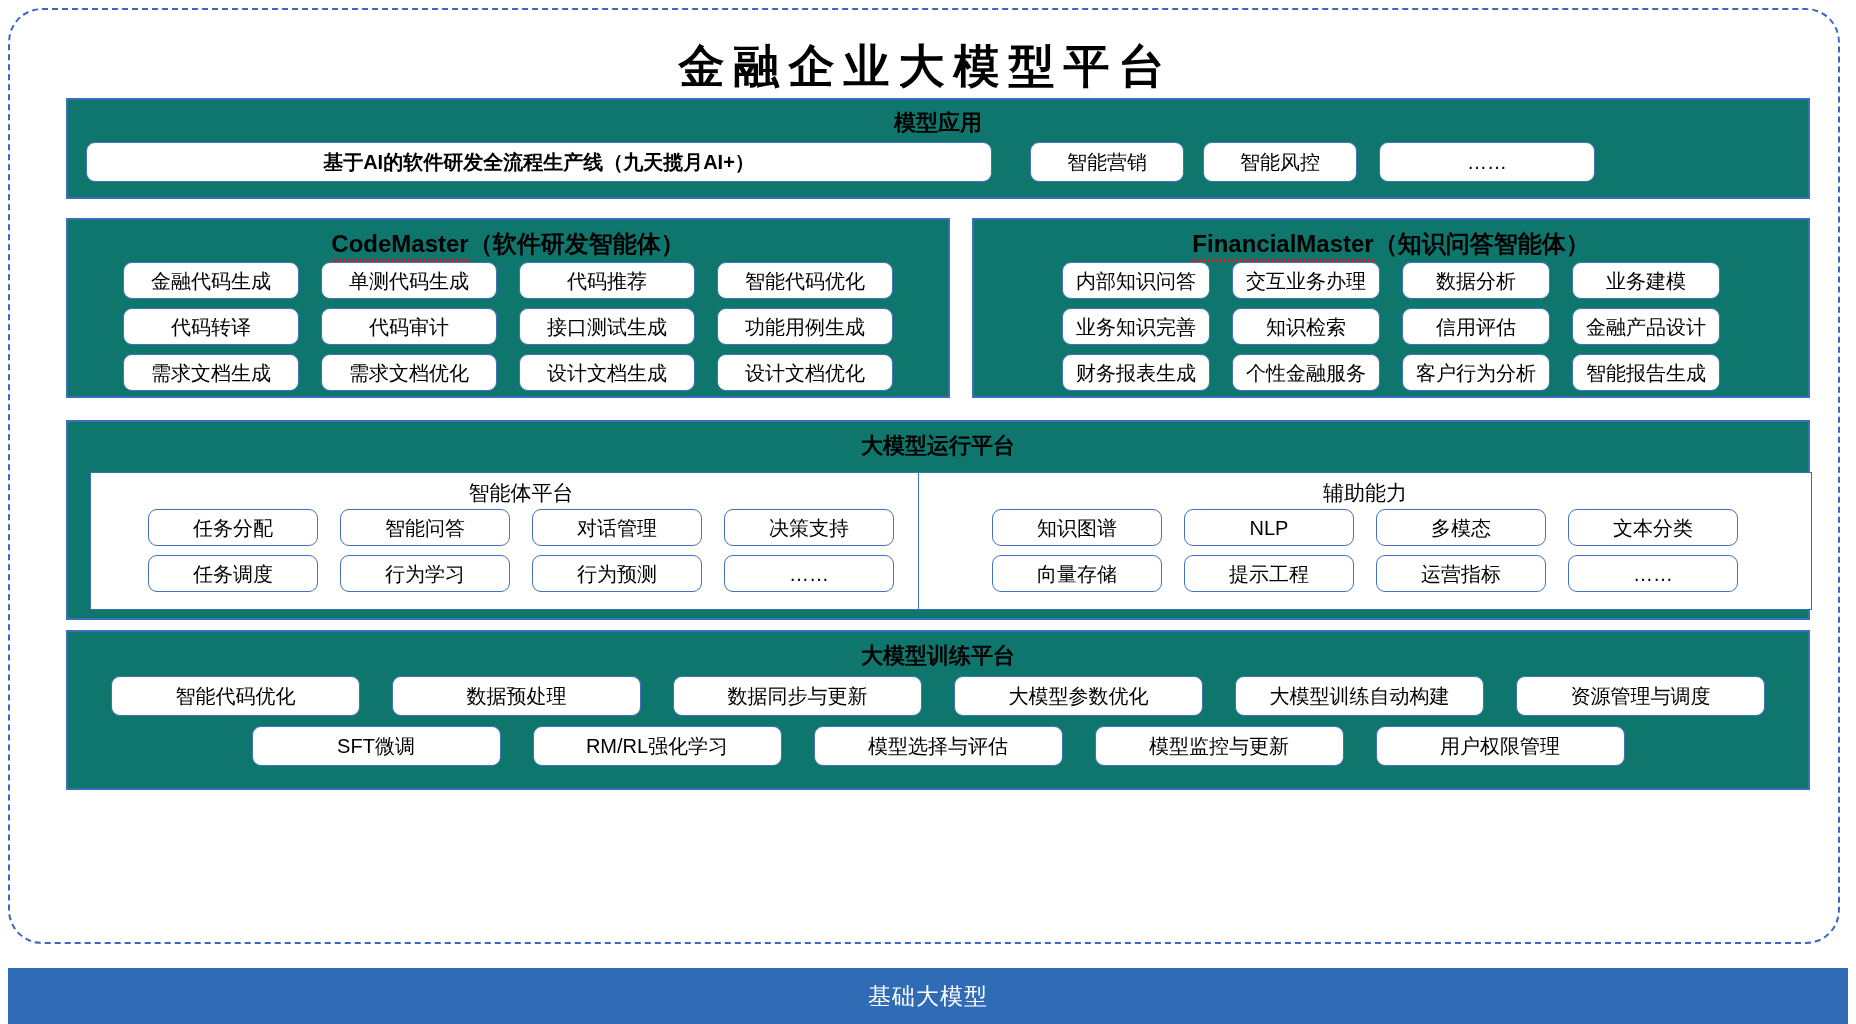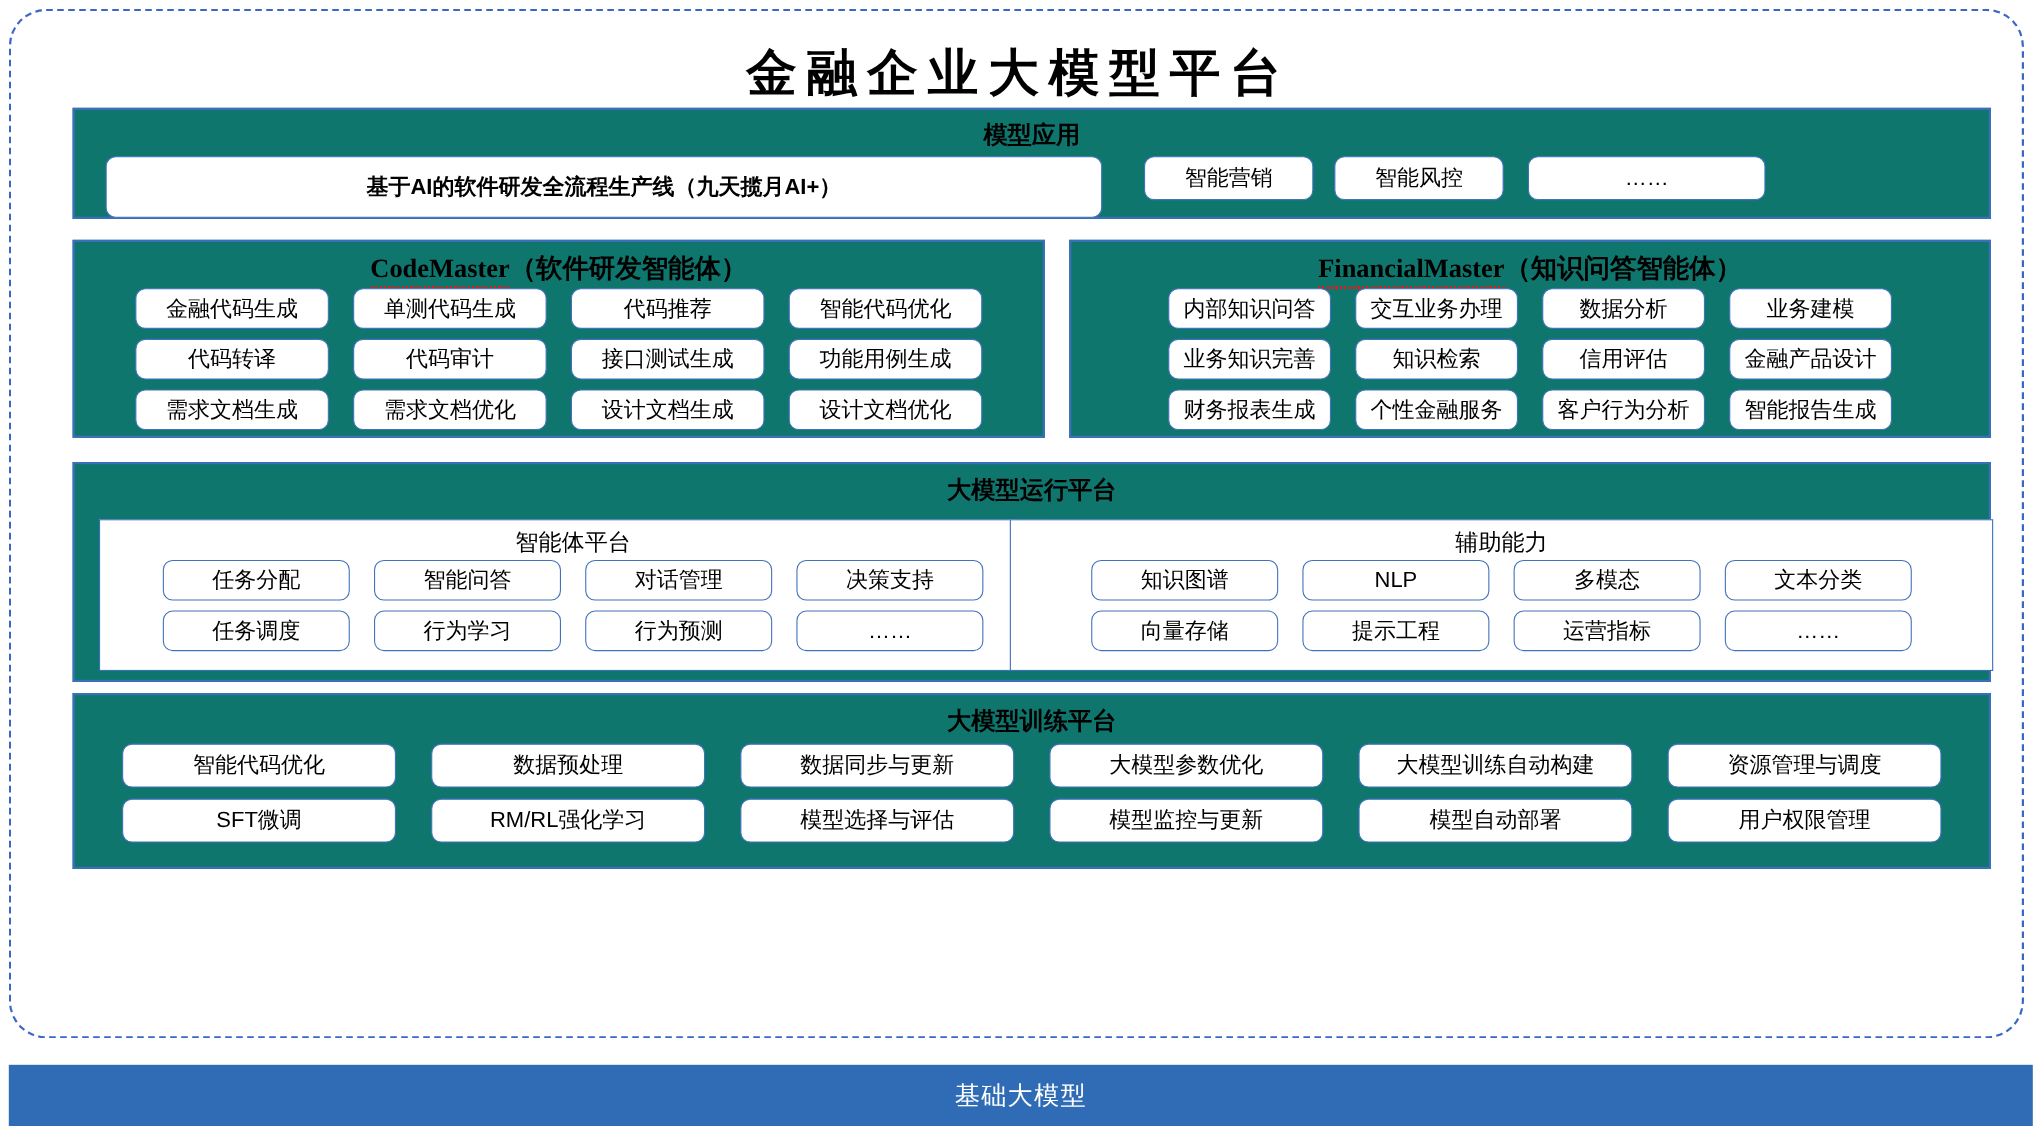--- a/index.html
+++ b/index.html
@@ -104,22 +104,22 @@
   #app-row {
     position: absolute;
     left: 12px;
     top: 42px;
     width: 1718px;
     display: flex;
     gap: 0;
   }
   #app-wide-pill {
     width: 906px;
-    height: 56px;
-    margin-left: 16px;
+    height: 40px;
+    margin-left: 6px;
   }
   .app-small-pill {
     width: 154px;
     height: 40px;
   }
   #app-gap1 { width: 38px; }
   .app-gap { width: 19px; }
   #app-gap-last { width: 22px; }
   #app-dots-pill {
     width: 216px;
@@ -146,21 +146,20 @@
     width: 100%;
     text-align: center;
     font-size: 24px;
     font-weight: 700;
     white-space: nowrap;
   }
   .spellcheck {
     position: relative;
     display: inline-block;
     border-bottom: 0;
-    font-family: Liberation Serif, serif;
   }
   .spellcheck::after {
     content: "";
     position: absolute;
     left: 0;
     right: 0;
     bottom: -4px;
     height: 3px;
     background-image: repeating-linear-gradient(
       90deg,
@@ -417,21 +416,20 @@
           <div class="pill">数据同步与更新</div>
           <div class="pill">大模型参数优化</div>
           <div class="pill">大模型训练自动构建</div>
           <div class="pill">资源管理与调度</div>
         </div>
         <div class="pill-row">
           <div class="pill">SFT微调</div>
           <div class="pill">RM/RL强化学习</div>
           <div class="pill">模型选择与评估</div>
           <div class="pill">模型监控与更新</div>
-          <div class="pill">模型自动部署</div>
           <div class="pill">用户权限管理</div>
         </div>
       </div>
     </div>
 
   </div>
 
   <div id="foundation-bar">
     <span>基础大模型</span>
   </div>

